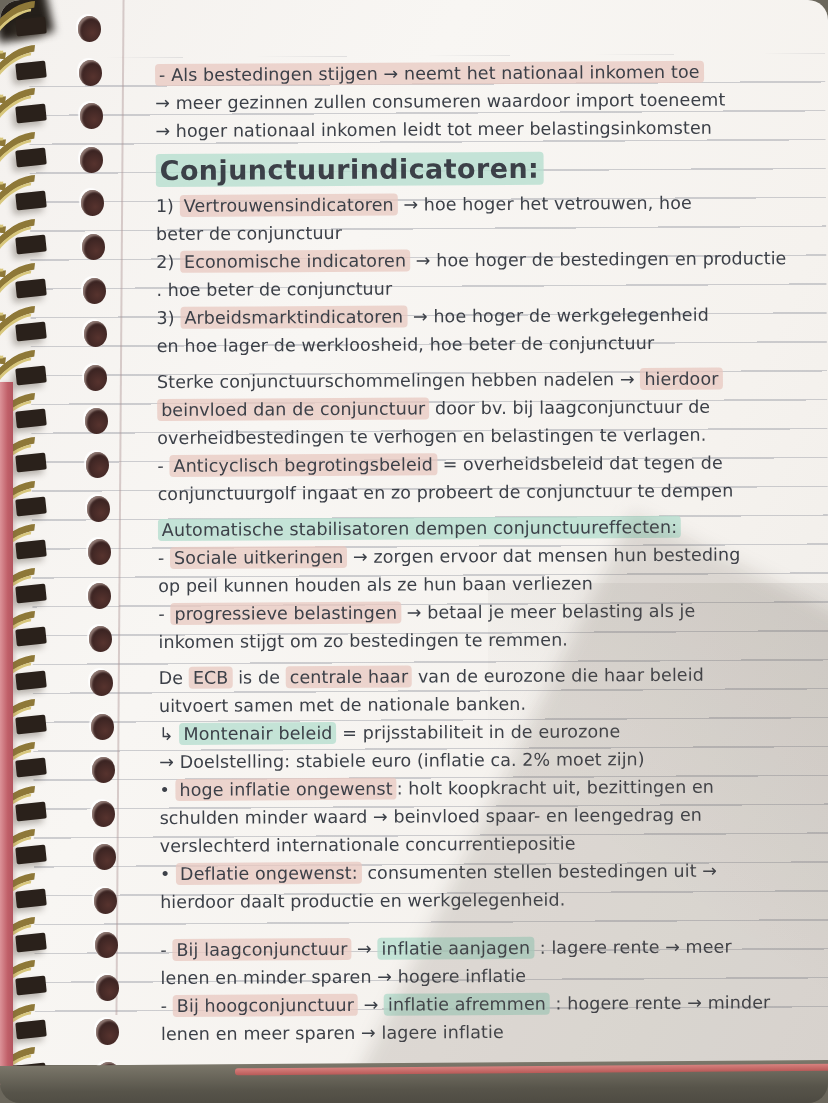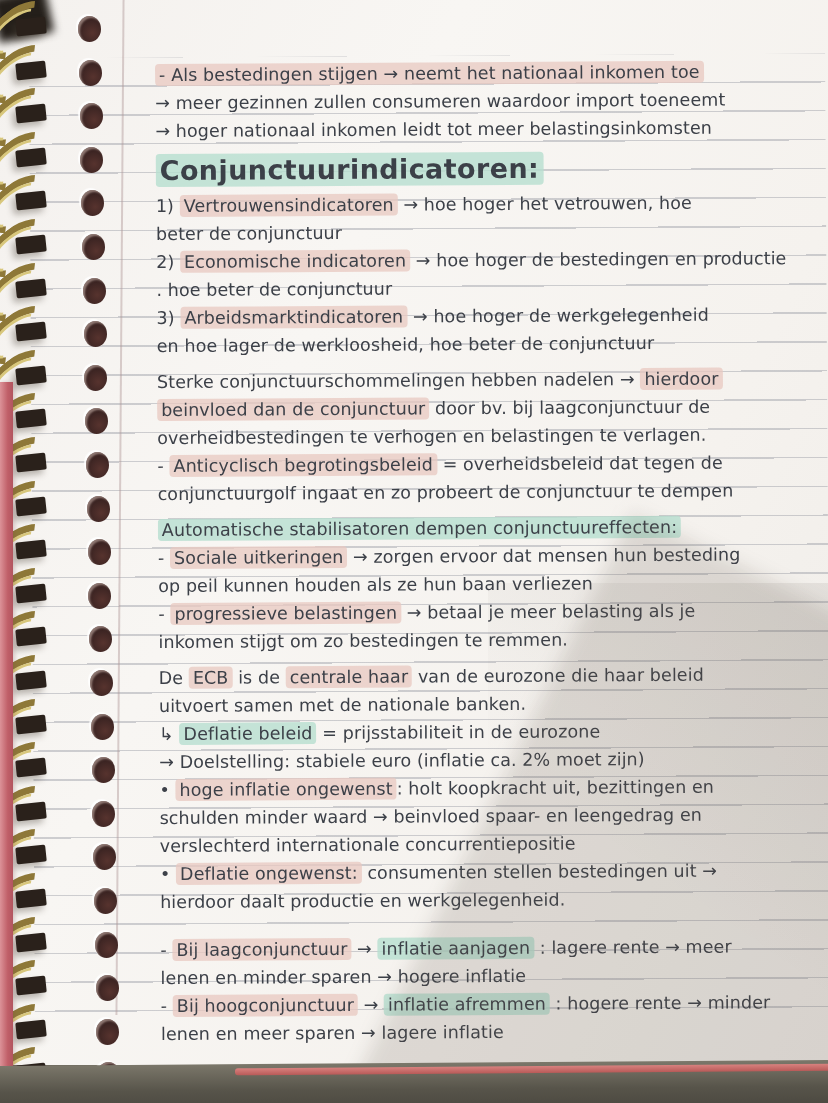--- a/index.html
+++ b/index.html
@@ -1,21 +1,21 @@
 <!DOCTYPE html>
 <html><head>
 <meta charset="utf-8">
 <style>
   html,body{margin:0;padding:0;}
   body{
     width:828px;height:1103px;overflow:hidden;position:relative;
     background:#6b675c;
     font-family:"DejaVu Sans", sans-serif;
   }
-  .photo{position:absolute;inset:0;overflow:hidden;}
+  .photo{position:absolute;inset:0;overflow:hidden;border-radius:20px;}
   
   .paper{
     position:absolute;left:0;top:0;right:0;bottom:38px;
     background:linear-gradient(115deg,#f4f1ee 0%,#f8f6f3 35%,#f5f2ee 70%,#efece8 100%);
   }
   .rules{
     position:absolute;left:32px;right:0;top:56px;bottom:46px;
     background:repeating-linear-gradient(to bottom,
       transparent 0px, transparent 27.4px,
       rgba(145,148,158,0.42) 27.4px, rgba(145,148,158,0.42) 28.9px);
@@ -234,21 +234,21 @@
       <div class="block">
         <div class="line"><span class="hl-teal">Automatische stabilisatoren dempen conjunctuureffecten:</span></div>
         <div class="line"><span>- </span><span class="hl-pink">Sociale uitkeringen</span><span> → zorgen ervoor dat mensen hun besteding</span></div>
         <div class="line"><span>op peil kunnen houden als ze hun baan verliezen</span></div>
         <div class="line"><span>- </span><span class="hl-pink">progressieve belastingen</span><span> → betaal je meer belasting als je</span></div>
         <div class="line"><span>inkomen stijgt om zo bestedingen te remmen.</span></div>
       </div>
       <div class="block">
         <div class="line"><span>De </span><span class="hl-pink">ECB</span><span> is de </span><span class="hl-pink">centrale haar</span><span> van de eurozone die haar beleid</span></div>
         <div class="line"><span>uitvoert samen met de nationale banken.</span></div>
-        <div class="line"><span>↳ </span><span class="hl-teal">Deflatie beleid</span><span> = prijsstabiliteit in de eurozone</span></div>
+        <div class="line"><span>↳ </span><span class="hl-teal">Montenair beleid</span><span> = prijsstabiliteit in de eurozone</span></div>
         <div class="line"><span>→ Doelstelling: stabiele euro (inflatie ca. 2% moet zijn)</span></div>
         <div class="line"><span>• </span><span class="hl-pink">hoge inflatie ongewenst</span><span>: holt koopkracht uit, bezittingen en</span></div>
         <div class="line"><span>schulden minder waard → beinvloed spaar- en leengedrag en</span></div>
         <div class="line"><span>verslechterd internationale concurrentiepositie</span></div>
         <div class="line"><span>• </span><span class="hl-pink">Deflatie ongewenst:</span><span> consumenten stellen bestedingen uit →</span></div>
         <div class="line"><span>hierdoor daalt productie en werkgelegenheid.</span></div>
       </div>
       <div class="block">
         <div class="line"><span>- </span><span class="hl-pink">Bij laagconjunctuur</span><span> → </span><span class="hl-teal">inflatie aanjagen</span><span> : lagere rente → meer</span></div>
         <div class="line"><span>lenen en minder sparen → hogere inflatie</span></div>

